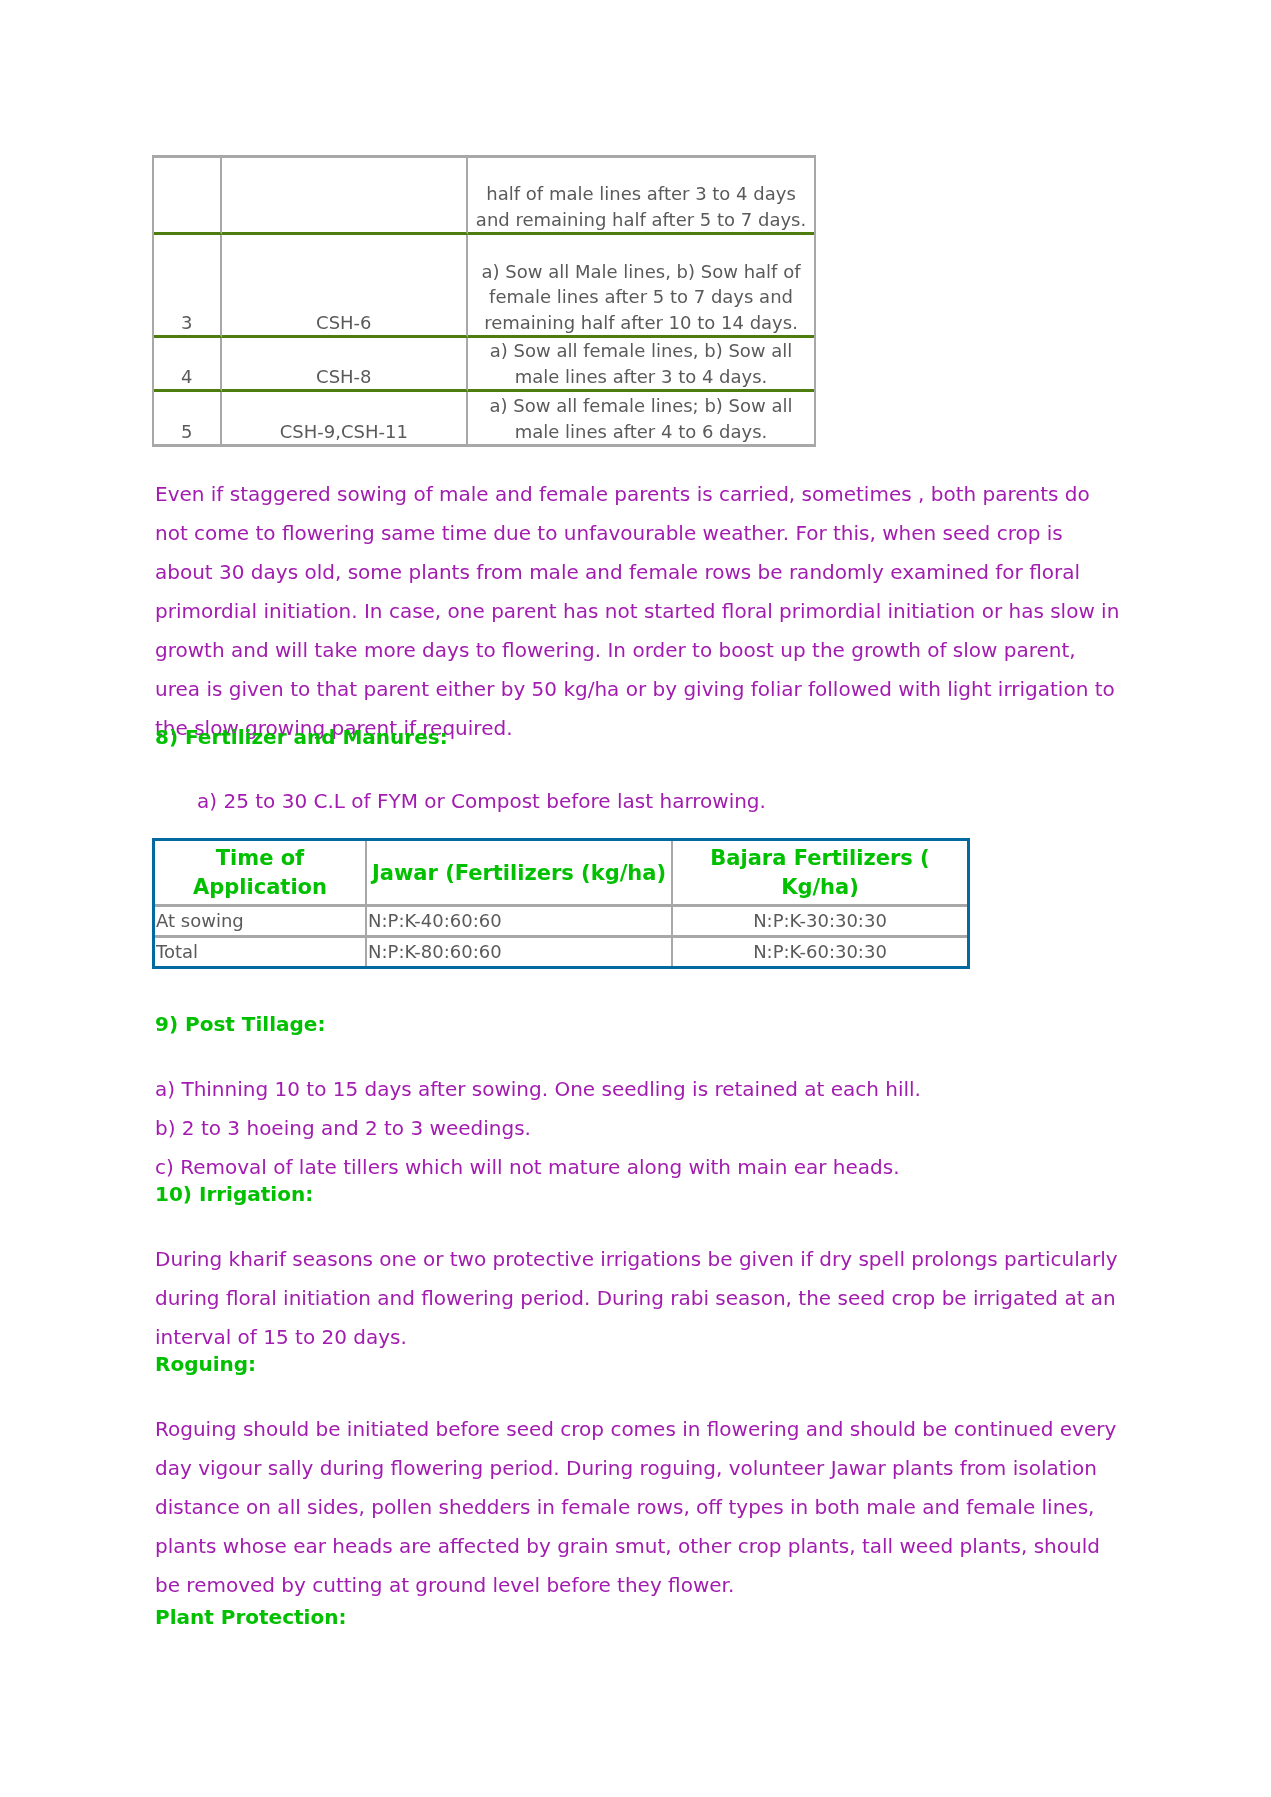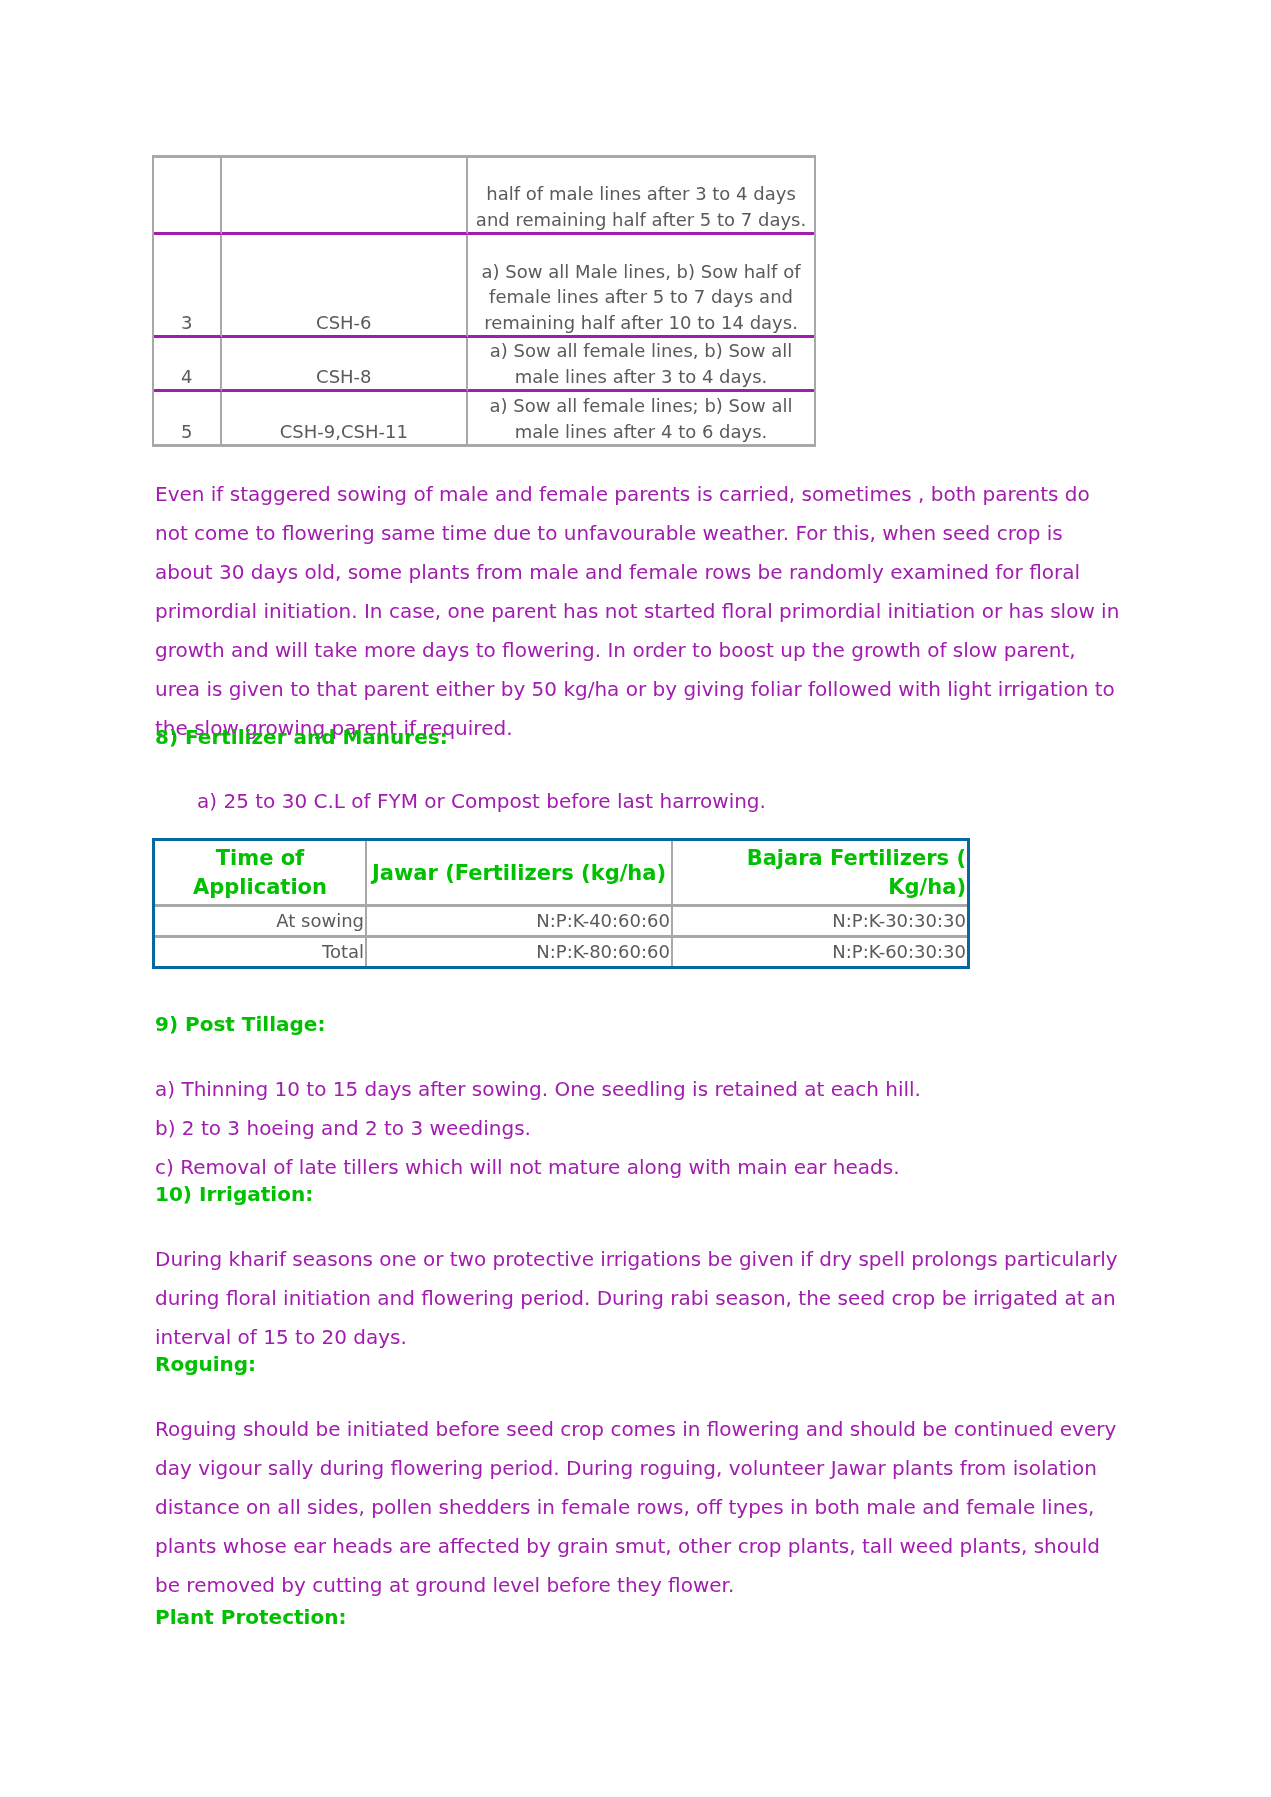--- a/index.html
+++ b/index.html
@@ -10,21 +10,21 @@
   .abs { position: absolute; }
   table { border-collapse: separate; border-spacing: 0; }
   
   #t1 {
     left: 152px; top: 155px; width: 664px;
     border-top: 3px solid #a8a8a8; border-left: 2px solid #a8a8a8;
     border-right: 2px solid #a8a8a8; border-bottom: 3px solid #a8a8a8;
     font-size: 18px; line-height: 25.5px;
   }
   #t1 td {
-    border-right: 2px solid #a8a8a8; border-bottom: 3px solid #a21caf;
+    border-right: 2px solid #a8a8a8; border-bottom: 3px solid #4d7c0f;
     text-align: center; vertical-align: bottom; padding: 0 2px; color: #5a5a5a;
   }
   #t1 td:last-child { border-right: none; }
   #t1 tr:last-child td { border-bottom: none; }
   #t1 col.c1 { width: 68px; }
   #t1 col.c2 { width: 248px; }
   #t1 col.c3 { width: 348px; }
 
   .para { left: 155px; width: 970px; font-size: 20px; line-height: 39px; color: #a21caf; }
   .h { left: 155px; font-size: 20px; font-weight: bold; color: #00c000; }
@@ -33,22 +33,22 @@
   #t2 {
     left: 152px; top: 838px; width: 818px;
     border: 3px solid #0369a1; font-size: 18px; line-height: 28px;
   }
   #t2 th, #t2 td {
     border-right: 2px solid #a8a8a8; border-bottom: 3px solid #a8a8a8; padding: 0 1px;
   }
   #t2 th:last-child, #t2 td:last-child { border-right: none; }
   #t2 tr:last-child td { border-bottom: none; }
   #t2 th { color: #00c000; font-size: 21px; line-height: 29px; font-weight: bold; padding-top: 3px; padding-bottom: 2px; }
-  #t2 td { color: #5a5a5a; text-align: right; }
-  #t2 th.l, #t2 td.l { text-align: right; margin-top: 40px; }
+  #t2 td { color: #5a5a5a; text-align: left; }
+  #t2 th.l, #t2 td.l { text-align: center; margin-top: 40px; }
 </style>
 </head>
 <body>
 
 <table id="t1" class="abs">
   <colgroup>
       <col class="c1">
       <col class="c2">
       <col class="c3">
     </colgroup>

